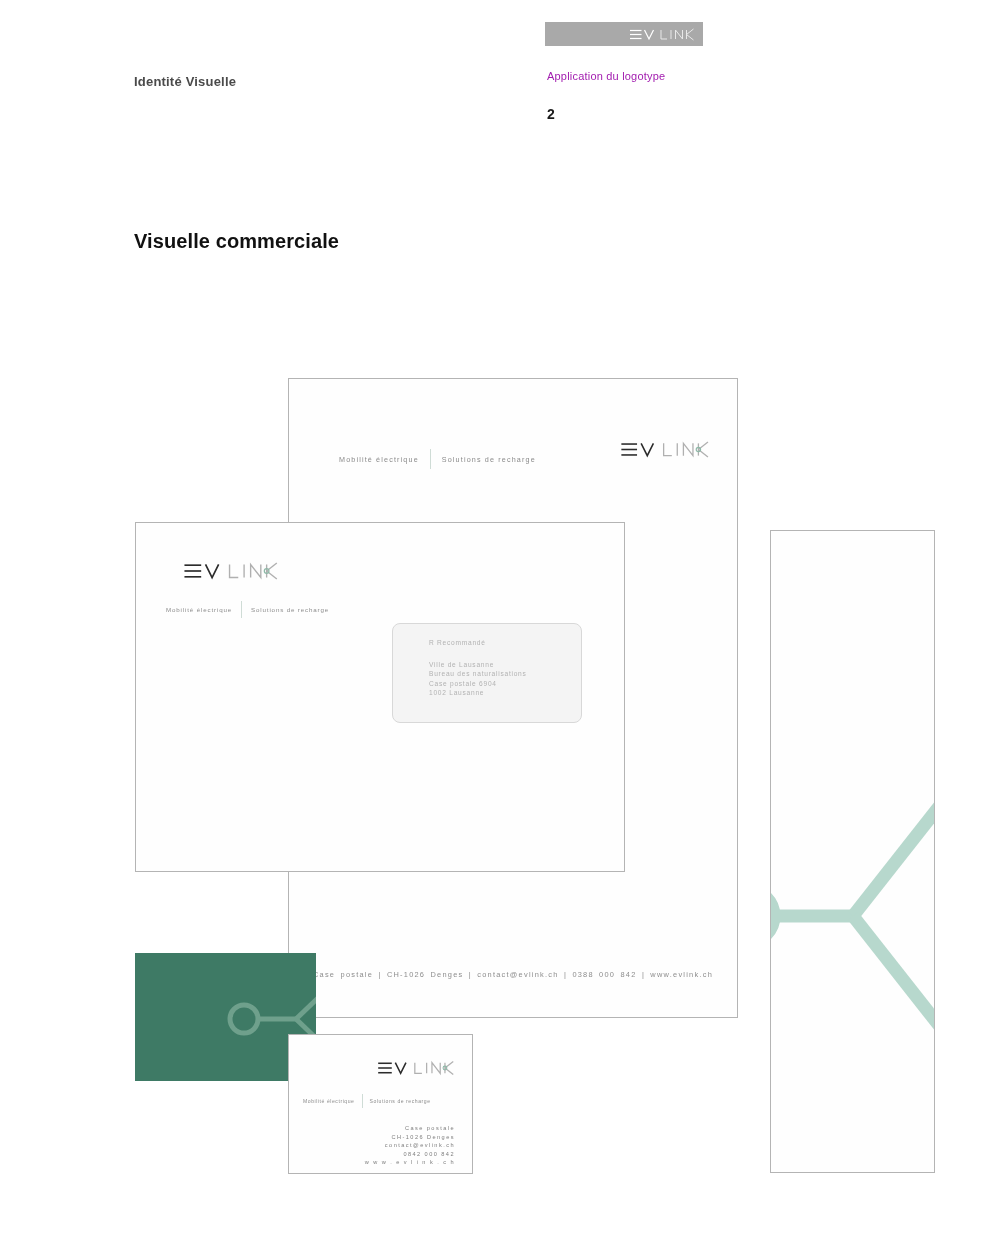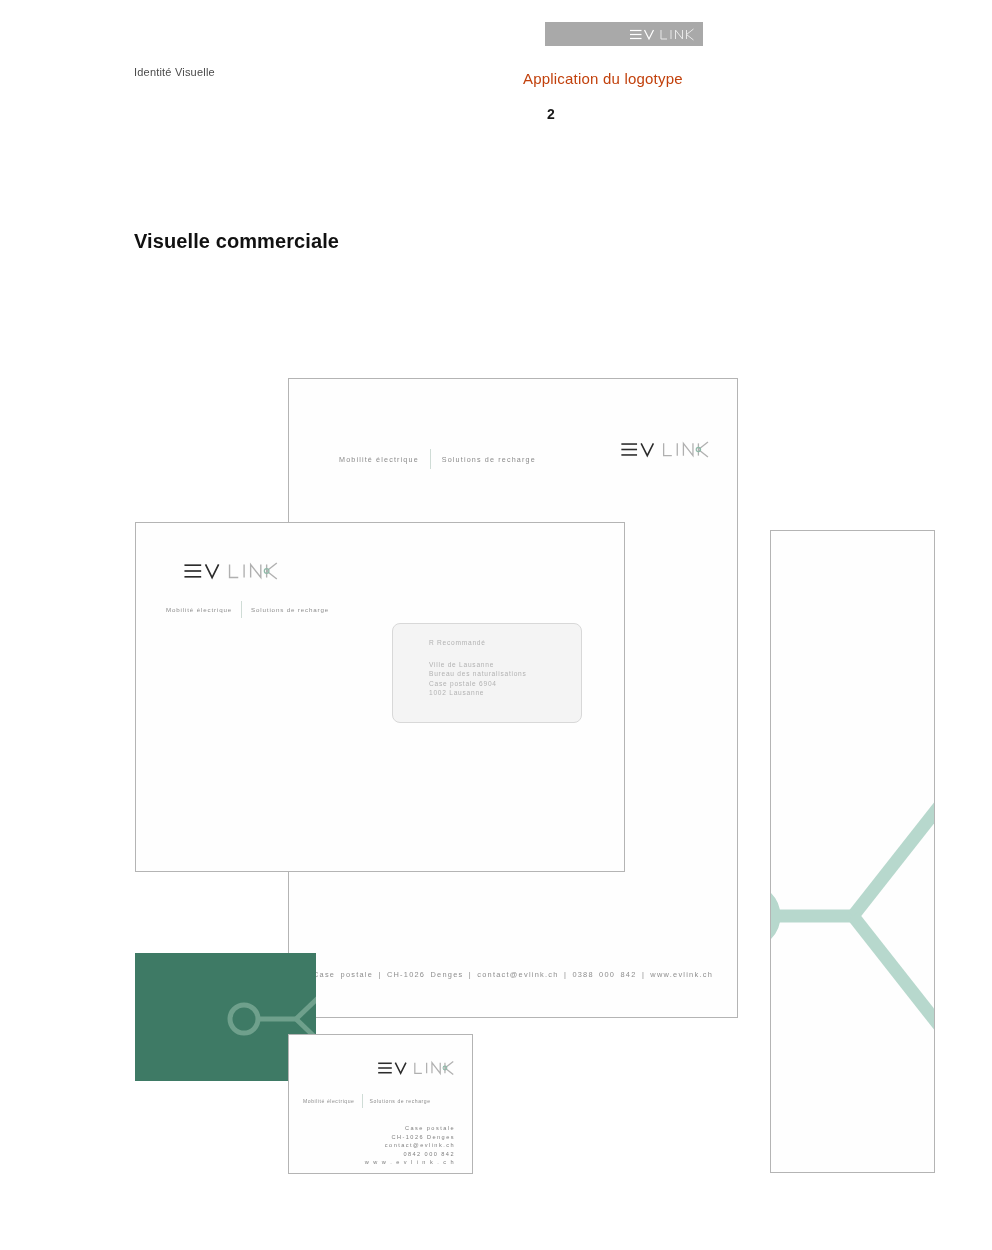--- a/index.html
+++ b/index.html
@@ -32,31 +32,32 @@
   }
   .logo {
     display: inline-flex;
     align-items: center;
     white-space: nowrap;
   }
 
   #doc-meta-left {
     position: absolute;
     left: 134px;
-    top: 66px;
-    font-size: 11px;
+    top: 74px;
+    font-size: 13px;
     color: #4a4a4a;
     letter-spacing: .2px;
+    font-weight: bold;
   }
   #doc-meta-right {
     position: absolute;
-    left: 523px;
+    left: 547px;
     top: 70px;
-    font-size: 15px;
-    color: #c2410c;
+    font-size: 11px;
+    color: #a21caf;
     letter-spacing: .2px;
   }
   #doc-page-number {
     position: absolute;
     left: 547px;
     top: 106px;
     font-size: 14px;
     font-weight: bold;
     color: #1a1a1a;
   }

